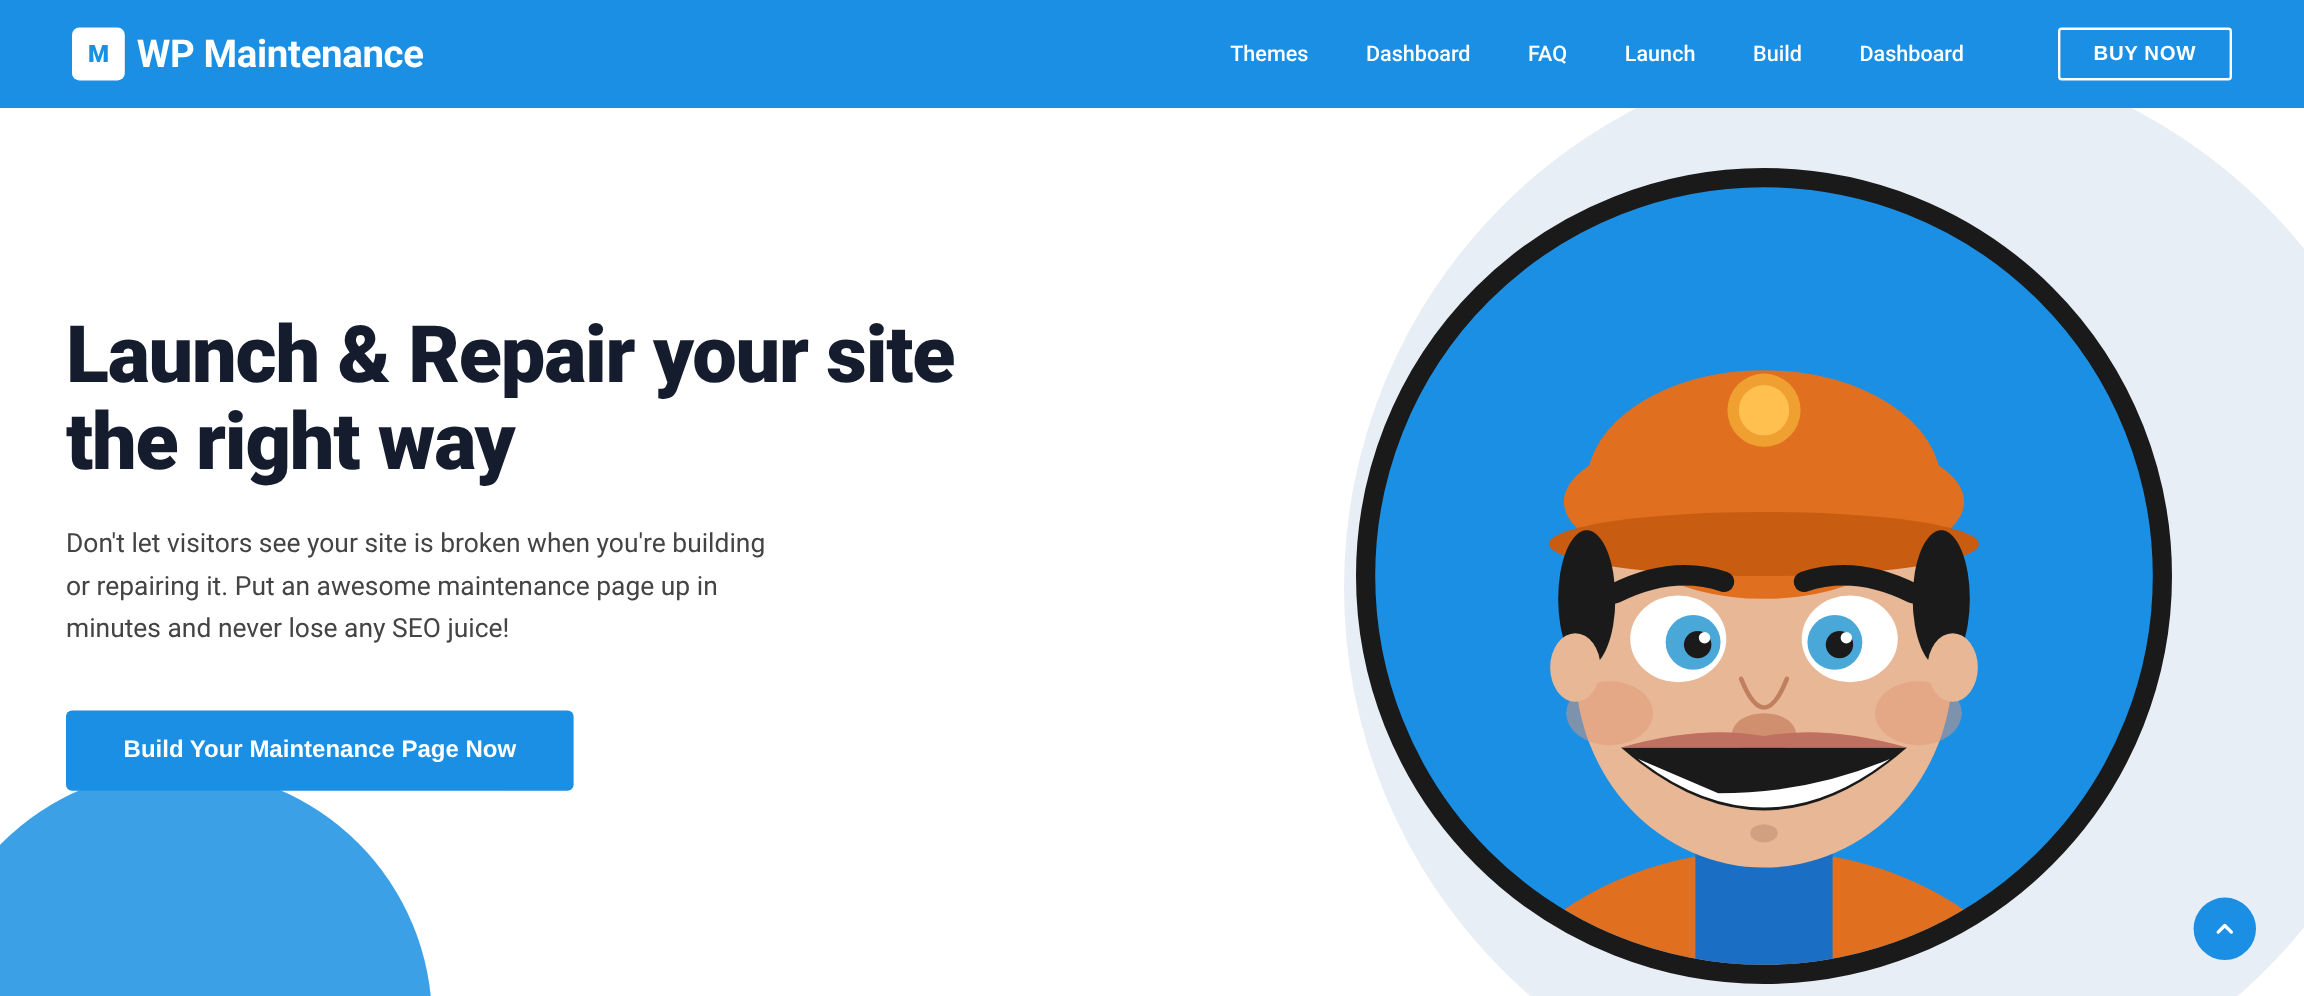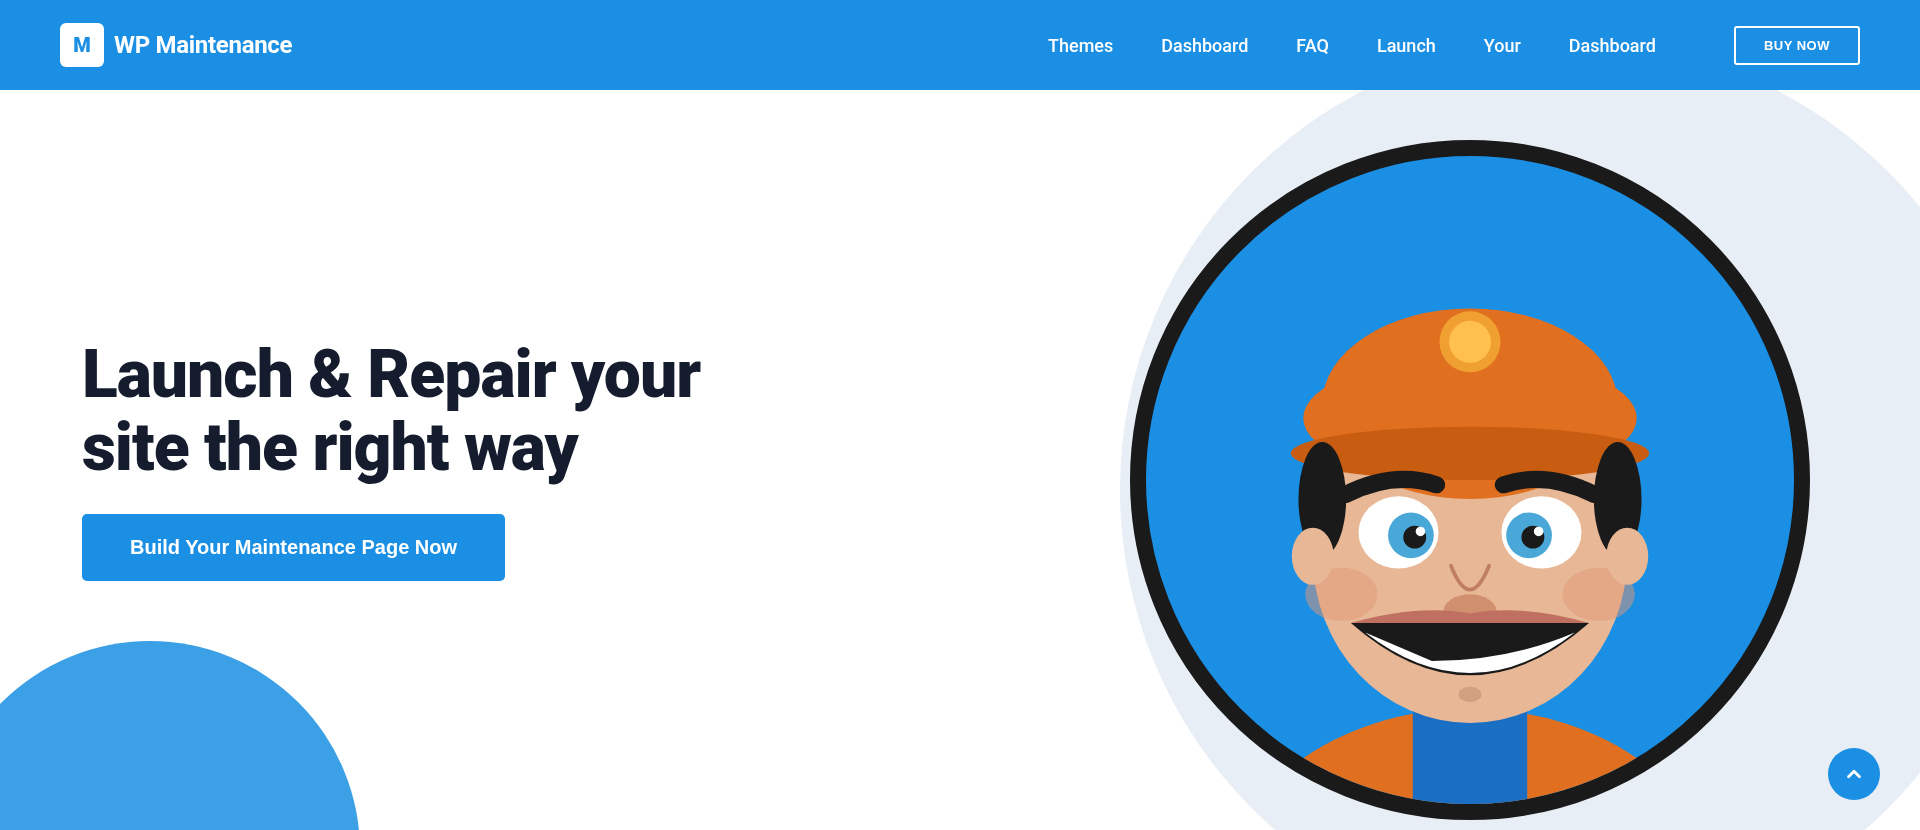--- a/index.html
+++ b/index.html
@@ -43,21 +43,21 @@
       align-items: center;
       justify-content: center;
       font-weight: 900;
       font-size: 20px;
       color: #1a8fe3;
       flex-shrink: 0;
     }
 
     .logo-text {
       color: white;
-      font-size: 24px;
+      font-size: 32px;
       font-weight: 700;
       letter-spacing: -0.3px;
     }
 
     .nav {
       display: flex;
       align-items: center;
       gap: 48px;
     }
 
@@ -68,21 +68,21 @@
       text-decoration: none;
       cursor: pointer;
     }
 
     .buy-now-btn {
       margin-left: 30px;
       border: 2.5px solid white;
       color: white;
       background: transparent;
       padding: 10px 28px;
-      font-size: 13px;
+      font-size: 17px;
       font-weight: 700;
       letter-spacing: 0.5px;
       cursor: pointer;
       text-transform: uppercase;
       border-radius: 3px;
     }
 
     
     .hero {
       background: white;
@@ -116,21 +116,21 @@
       width: 900px;
       height: 900px;
       background: #e8eef5;
       border-radius: 50%;
       z-index: 0;
     }
 
     .hero-content {
       position: relative;
       z-index: 2;
-      padding-left: 82px;
+      padding-left: 55px;
       max-width: 800px;
     }
 
     .hero-title {
       font-size: 66px;
       font-weight: 900;
       color: #141c2e;
       line-height: 1.1;
       margin-bottom: 30px;
       letter-spacing: -1px;
@@ -214,29 +214,30 @@
 <header class="header">
   <div class="logo-area">
     <div class="logo-icon">M</div>
     <span class="logo-text">WP Maintenance</span>
   </div>
   <nav class="nav">
     <a class="nav-link">Themes</a>
     <a class="nav-link">Dashboard</a>
     <a class="nav-link">FAQ</a>
     <a class="nav-link">Launch</a>
-    <a class="nav-link">Your</a>
+    <a class="nav-link">Build</a>
     <a class="nav-link">Dashboard</a>
     <button class="buy-now-btn">BUY NOW</button>
   </nav>
 </header>
 
 <section class="hero">
   <div class="hero-content">
     <h1 class="hero-title">Launch &amp; Repair your site the right way</h1>
+    <p class="hero-subtitle">Don't let visitors see your site is broken when you're building or repairing it. Put an awesome maintenance page up in minutes and never lose any SEO juice!</p>
     <button class="cta-button">Build Your Maintenance Page Now</button>
   </div>
 
   <div class="mascot-area">
     <div class="mascot-circle">
 
       <svg class="mascot-svg" viewBox="0 0 680 680" xmlns="http://www.w3.org/2000/svg">
 
         <ellipse cx="340" cy="780" rx="260" ry="200" fill="#e07020"></ellipse>
 

